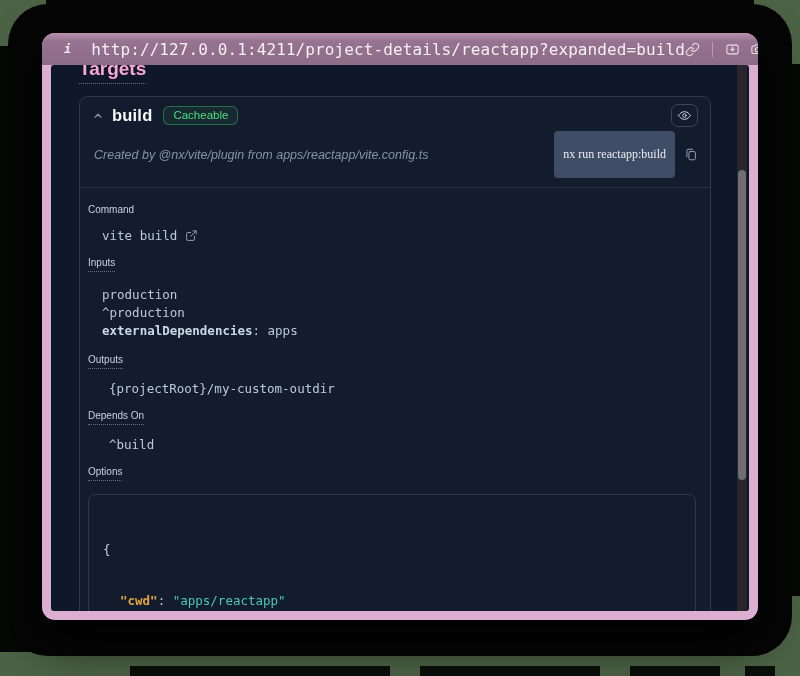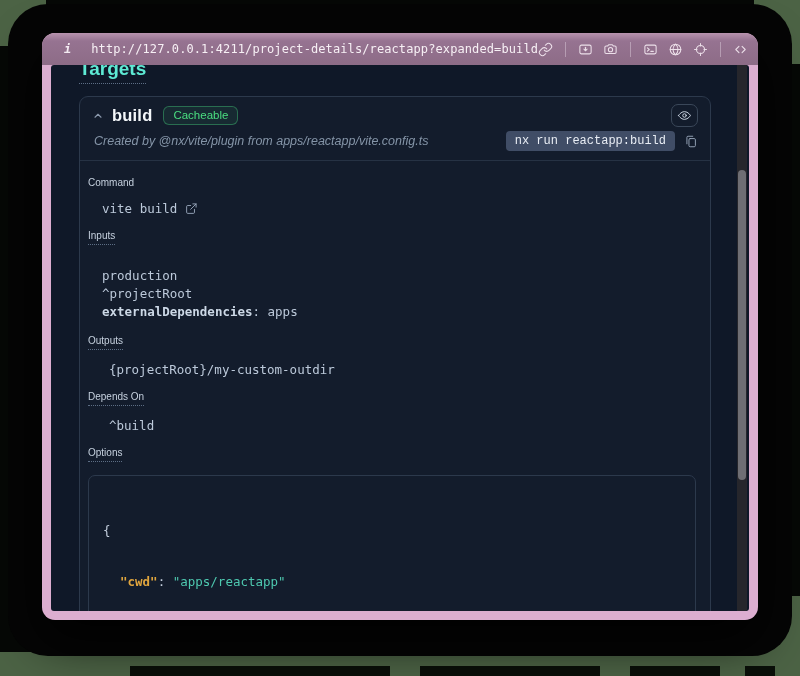--- a/index.html
+++ b/index.html
@@ -17,74 +17,74 @@
   .dock-blob { position:absolute; bottom:0; height:10px; background:#0a0f09; }
 
   
   .window { position:absolute; left:42px; top:33px; width:716px; height:587px;
             background:#dcaed0; border-radius:13px; overflow:hidden;
             box-shadow:0 20px 50px rgba(0,0,0,0.85); }
   .toolbar { height:32px; display:flex; align-items:center; padding:0 14px 0 22px;
              background:linear-gradient(180deg,#b893ae 0%, #967391 25%, #8d6c87 100%); }
   .info-glyph { font-family:"DejaVu Sans Mono", monospace; font-weight:700; font-style:italic;
                 font-size:12px; color:#f3eaf1; }
-  .url-text { font-family:"DejaVu Sans Mono", monospace; font-size:12px; color:#f7f0f5;
+  .url-text { font-family:"DejaVu Sans Mono", monospace; font-size:16px; color:#f7f0f5;
               margin-left:20px; letter-spacing:0.1px; white-space:nowrap; }
   .tb-icons { margin-left:auto; display:flex; align-items:center; gap:10px; }
   .tb-icons svg { width:15px; height:15px; stroke:#ecdfe9; stroke-width:1.7; fill:none;
                   stroke-linecap:round; stroke-linejoin:round; display:block; }
   .tb-btn { display:flex; align-items:center; justify-content:center; cursor:pointer; }
   .tb-sep { width:1px; height:15px; background:rgba(243,232,241,0.38); margin:0 2px; }
 
   
   .content { position:absolute; left:9px; right:9px; top:32px; bottom:9px;
              background:#0f1828; border-radius:3px; overflow:hidden; }
   .scroll-inner { position:absolute; left:0; top:-8px; right:14px; padding:0 0 0 28px; }
 
-  .page-title { display:inline-block; font-size:19px; font-weight:600; color:#5eead4;
+  .page-title { display:inline-block; font-size:19px; font-weight:600; color:#f9a8d4;
                 line-height:23px; border-bottom:1px dotted #5d6e85; padding-bottom:3px; }
 
   .card { width:632px; border:1px solid #2c394c; border-radius:9px; background:#131c2c; }
   .card-build { margin-top:12px; }
 
   .card-head { padding:7px 12px 9px 10px; }
   .head-row1 { display:flex; align-items:center; }
   .chev { width:12px; height:12px; color:#8b99ad; margin:0 8px 0 2px; flex:none; }
   .chev svg { width:12px; height:12px; stroke:currentColor; stroke-width:2.2; fill:none;
               stroke-linecap:round; stroke-linejoin:round; display:block; }
   .target-title { font-size:16.5px; font-weight:700; color:#f4f7fa; letter-spacing:0.2px; }
   .badge { margin-left:11px; font-size:11.5px; color:#4ade80; background:rgba(74,222,128,0.08);
            border:1px solid rgba(74,222,128,0.38); border-radius:6px; padding:2px 9px 3px; }
   .eye-btn { margin-left:auto; width:27px; height:23px; border:1px solid #3a4759; border-radius:7px;
              background:transparent; display:flex; align-items:center; justify-content:center; cursor:pointer; }
   .eye-btn svg { width:15px; height:15px; stroke:#c9d3e0; stroke-width:1.6; fill:none;
                  stroke-linecap:round; stroke-linejoin:round; display:block; }
 
   .head-row2 { display:flex; align-items:center; margin-top:4px; padding-left:4px;text-align:center; }
   .created-by { font-size:12.5px; font-style:italic; color:#8494a7; }
-  .run-chip { margin-left:auto; font-family:Liberation Mono, monospace; font-size:12px;
-              color:#e8edf4; background:#404d66; border-radius:4px; padding:3px 9px; white-space:nowrap; }
+  .run-chip { margin-left:auto; font-family:Liberation Serif, serif; font-size:12px;
+              color:#e8edf4; background:#404d66; border-radius:4px; padding:16px 9px; white-space:nowrap; }
   .copy-btn { margin-left:9px; background:none; border:none; cursor:pointer; padding:0;
               display:flex; align-items:center; }
   .copy-btn svg { width:14px; height:15px; stroke:#9aa8bc; stroke-width:1.6; fill:none;
                   stroke-linecap:round; stroke-linejoin:round; display:block; }
 
   .divider { border-top:1px solid #263244; }
   .card-body { padding:2px 14px 26px 8px; }
 
   .sec-h { margin:14px 0 0; font-size:10px; font-weight:500; color:#c6d1df; }
   .dotted { display:inline-block; border-bottom:1px dotted #5d6e85; padding-bottom:3px; }
 
   .mono { font-family:"DejaVu Sans Mono", monospace; font-size:12.5px; color:#bcc9da; }
   .cmd-line { display:flex; align-items:center; margin:13px 0 0 14px; }
   .ext-link { margin-left:8px; display:flex; align-items:center; cursor:pointer; }
   .ext-link svg { width:13px; height:13px; stroke:#9aa8bc; stroke-width:1.7; fill:none;
                   stroke-linecap:round; stroke-linejoin:round; display:block; }
 
-  .mono-group { margin:22px 0 0 14px; line-height:18px; }
+  .mono-group { margin:14px 0 0 14px; line-height:18px; }
   .mono-line1 { margin:12px 0 0 21px; }
   .bold { font-weight:700; color:#ccd8e6; }
 
   .code-block { margin-top:13px; border:1px solid #2c394c; border-radius:7px; padding:12px 14px;
                 font-family:"DejaVu Sans Mono", monospace; font-size:12.5px; line-height:17px;
                 color:#c4cfde; white-space:pre; }
   .tok-key { color:#e0a53e; font-weight:700; }
   .tok-val { color:#4ec9b0; }
   .indent { padding-left:17px; }
 
@@ -219,21 +219,21 @@
                     <path d="M17.5 13.5V19a2 2 0 0 1-2 2H5a2 2 0 0 1-2-2V8.5a2 2 0 0 1 2-2h5.5"></path>
                     <path d="M14.5 3.5H20.5V9.5"></path>
                     <path d="M10.5 13.5l10-10"></path>
                   </svg>
               </span>
             </div>
 
             <h3 class="sec-h"><span class="dotted">Inputs</span></h3>
             <div class="mono-group mono">
               <div>production</div>
-              <div>^projectRoot</div>
+              <div>^production</div>
               <div><span class="bold">externalDependencies</span><span>: apps</span></div>
             </div>
 
             <h3 class="sec-h"><span class="dotted">Outputs</span></h3>
             <div class="mono-line1 mono">{projectRoot}/my-custom-outdir</div>
 
             <h3 class="sec-h"><span class="dotted">Depends On</span></h3>
             <div class="mono-line1 mono">^build</div>
 
             <h3 class="sec-h"><span class="dotted">Options</span></h3>

